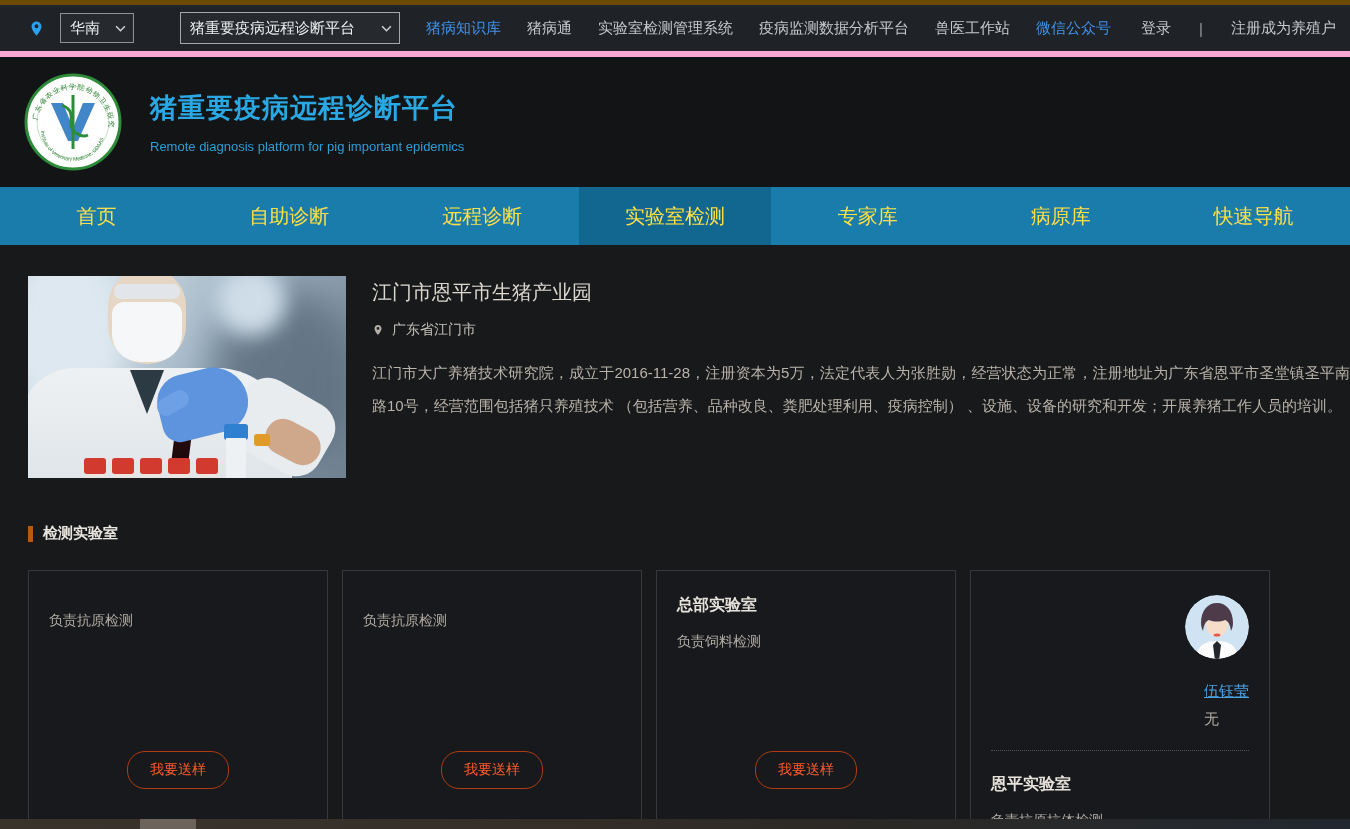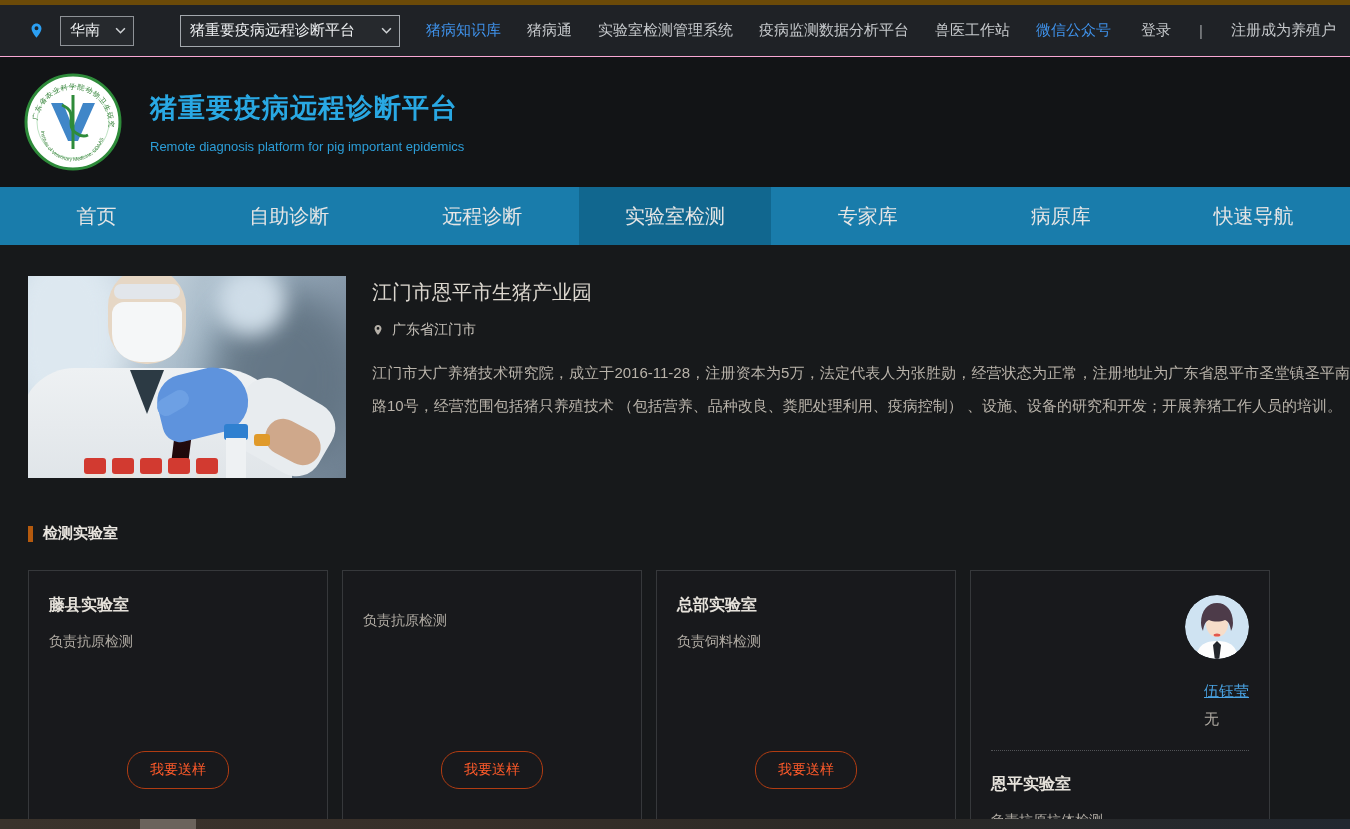--- a/index.html
+++ b/index.html
@@ -7,21 +7,21 @@
   body {
     background:#17191b;
     font-family:"Liberation Sans","DejaVu Sans",sans-serif;
     position:relative;
     color:#c6c9cc;
   }
   
   .top-stripe { height:5px; background:#6b4a08; }
   
   .topbar {
-    height:52px; background:#1f2226; border-bottom:1px solid #f9a8d4;
+    height:52px; background:#1f2226; border-bottom:6px solid #f9a8d4;
     display:flex; align-items:center; padding:0 14px 0 28px;
   }
   .pin-blue { width:17px; height:23px; flex-shrink:0; }
   .select {
     display:flex; align-items:center; justify-content:space-between;
     border:1px solid #8e9297; background:#26292d; color:#eceef0;
     height:30px; padding:0 7px 0 9px; font-size:15px; cursor:pointer; flex-shrink:0;
   }
   .select-region { width:74px; margin-left:15px; }
   .select-platform { width:220px; margin-left:46px; height:32px; border-color:#a3a8ad; }
@@ -35,21 +35,21 @@
   
   .header { height:130px; background:#121416; display:flex; align-items:center; padding-left:24px; }
   .logo { width:98px; height:98px; flex-shrink:0; }
   .header-text { margin-left:28px; }
   .header-title { font-size:27px; font-weight:700; color:#29a8e3; letter-spacing:1px; }
   .header-sub { font-size:13px; color:#2c9ed8; margin-top:13px; }
   
   .nav { height:58px; background:#197cab; display:flex; }
   .nav-item {
     flex:1; display:flex; align-items:center; justify-content:center;
-    font-size:20px; color:#e5e5e5; cursor:pointer;
+    font-size:20px; color:#fde047; cursor:pointer;
   }
   .nav-item.active { background:#11678f; }
   
   .content { padding:31px 28px 0 28px; }
   .park { display:flex; }
   .photo { width:318px; height:202px; position:relative; overflow:hidden; flex-shrink:0; background:#9db2c2; }
   .ph { position:absolute; }
   .ph-bg { inset:0; background:linear-gradient(115deg,#a8bfd2 0%,#ccd8e1 25%,#9db2c2 55%,#8495a6 82%,#6f8192 100%); }
   .ph-blob1 { left:-24px; top:-30px; width:120px; height:170px; background:#dde8f0; filter:blur(14px); border-radius:40%; }
   .ph-blob2 { right:-16px; top:14px; width:150px; height:180px; background:#5e707f; filter:blur(18px); border-radius:50%; opacity:.85; }
@@ -219,21 +219,20 @@
   </div>
 
   <div class="section-head">
     <div class="section-bar"></div>
     <div class="section-title">检测实验室</div>
   </div>
 
   <div class="cards">
 
     <div class="card">
-      <div class="card-title">藤县实验室</div>
       <div class="card-duty">负责抗原检测</div>
       <button class="send-btn">我要送样</button>
     </div>
 
     <div class="card">
       <div class="card-duty">负责抗原检测</div>
       <button class="send-btn">我要送样</button>
     </div>
 
     <div class="card">

